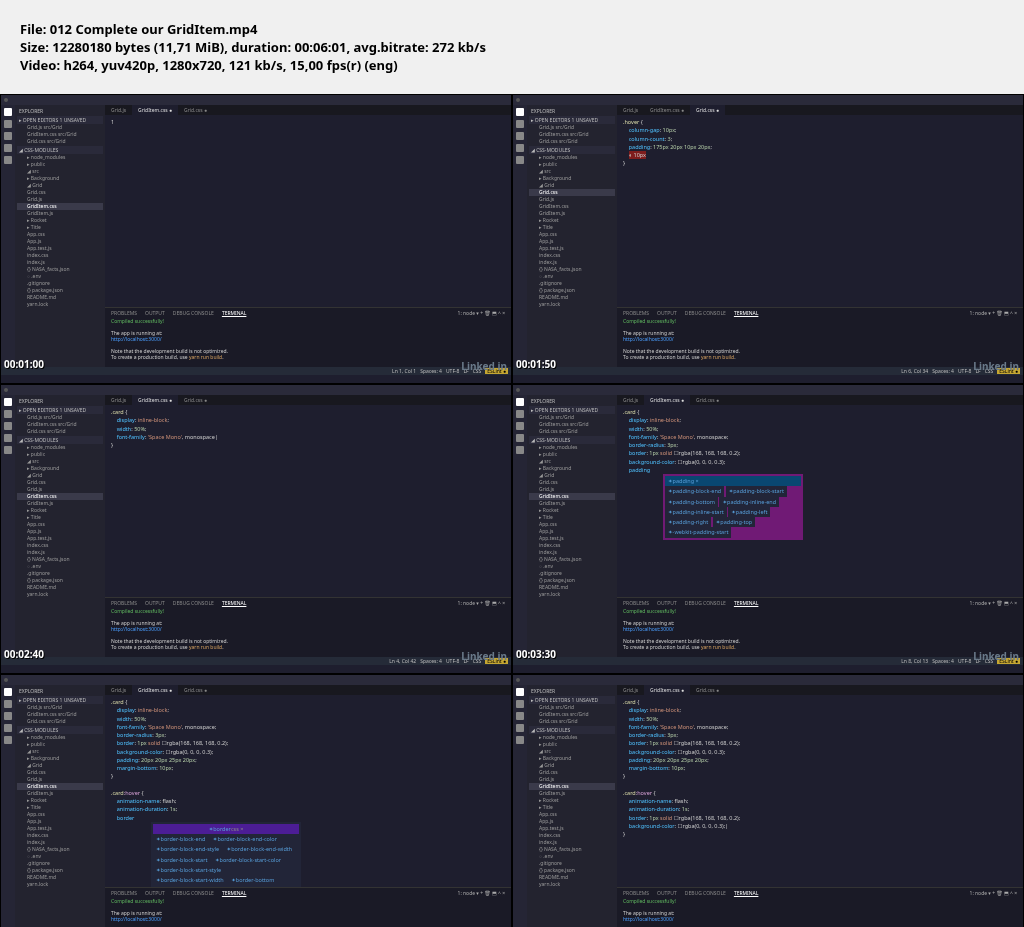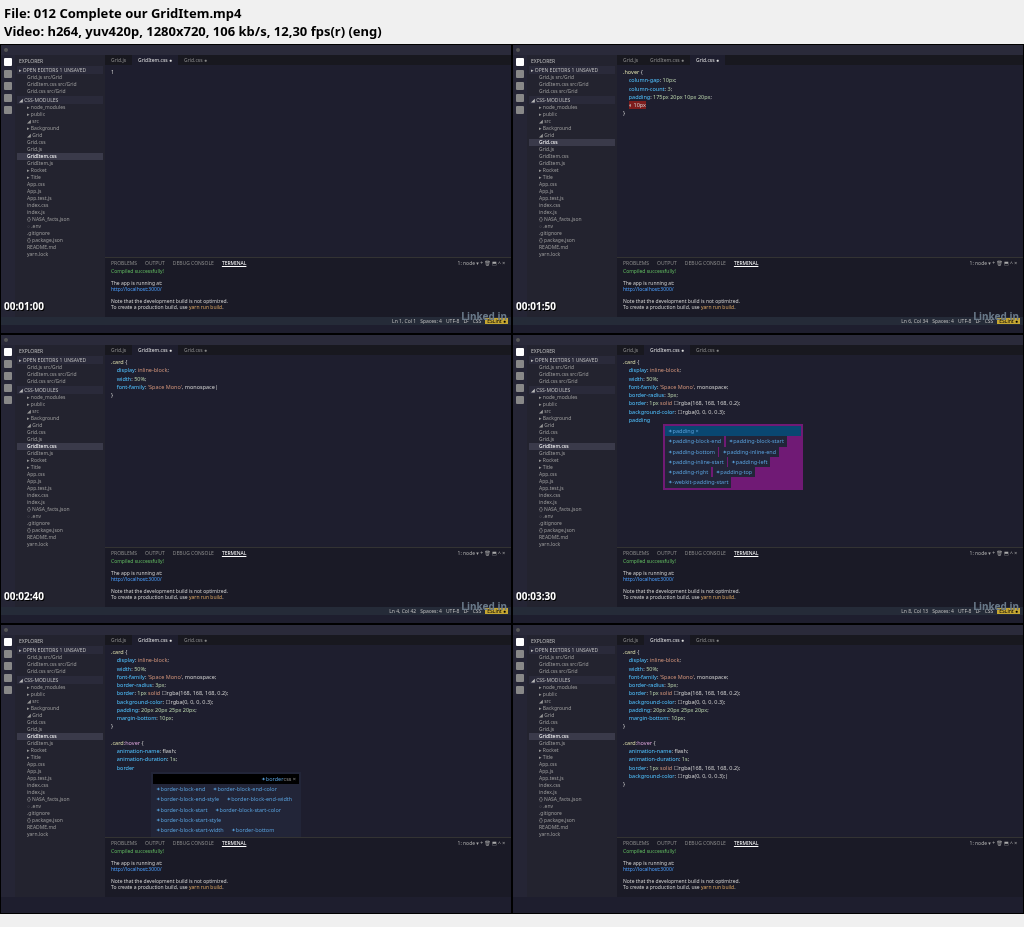--- a/index.html
+++ b/index.html
@@ -1,17 +1,17 @@
 <!DOCTYPE html>
 <html><head>
 <meta charset="utf-8">
 <style>
 *{margin:0;padding:0;box-sizing:border-box;font-family:system-ui,sans-serif}
 body{background:#f0f0f0;width:1024px}
-.info{padding:4px;font-size:13px;font-weight:bold}
+.info{padding:20px;font-size:13px;font-weight:bold}
 .grid{display:grid;grid-template-columns:1fr 1fr;gap:0;padding:0}
 .shot{position:relative;background:#1e1e2e;height:290px;border:1px solid #000;overflow:hidden;font-size:6px}
 .titlebar{height:10px;background:#2a2a3a;display:flex;align-items:center;padding:0 3px;gap:2px}
 .dot{width:4px;height:4px;border-radius:50%;background:#555}
 .body{display:flex;height:calc(100% - 26px)}
 .actbar{width:14px;background:#252535;display:flex;flex-direction:column;align-items:center;padding-top:3px;gap:4px}
 .actbar .ic{width:8px;height:8px;background:#888;border-radius:1px}
 .actbar .ic.a{background:#fff}
 .sidebar{width:90px;background:#23232f;color:#999;padding:2px;overflow:hidden}
 .sidebar .hdr{font-size:5px;color:#bbb;text-transform:uppercase;padding:1px 2px}
@@ -32,29 +32,30 @@
 .editor .yl{color:#dcdcaa}
 .editor .ac{color:#569cd6;background:#222538;display:inline-block;padding:1px 3px}
 .panel{height:60px;background:#1a1a26;border-top:1px solid #333;padding:2px 6px;font-family:monospace;font-size:5px;color:#ccc}
 .ptabs{display:flex;gap:8px;font-size:5px;color:#888;margin-bottom:2px}
 .ptabs span.a{color:#fff;text-decoration:underline}
 .panel .ok{color:#5fb65f}
 .panel .lk{color:#4a9eff}
 .panel .wn{color:#d4a060}
 .statusbar{height:8px;background:#252b38;display:flex;align-items:center;justify-content:flex-end;font-size:5px;color:#bbb;padding:0 3px;gap:4px}
 .statusbar .end{background:#c5a632;color:#000;padding:0 2px}
-.ts{position:absolute;bottom:20px;left:3px;color:#fff;font-size:10px;font-weight:bold;text-shadow:1px 1px #000}
+.ts{position:absolute;bottom:12px;left:3px;color:#fff;font-size:10px;font-weight:bold;text-shadow:1px 1px #000}
 .wm{position:absolute;bottom:10px;right:4px;color:#6a7a8a;font-size:10px;font-weight:bold}
 </style>
 </head>
 <body>
 
 <div class="info">
  <div>File: 012 Complete our GridItem.mp4</div>
- <div>Video: h264, yuv420p, 1280x720, 106 kb/s, 12,30 fps(r) (eng)</div>
+ <div>Size: 12280180 bytes (11,71 MiB), duration: 00:06:01, avg.bitrate: 272 kb/s</div>
+ <div>Video: h264, yuv420p, 1280x720, 121 kb/s, 15,00 fps(r) (eng)</div>
 </div>
 
 <div class="grid" id="grid">
  <div class="shot">
   <div class="titlebar">
         <div class="dot"></div>
       </div>
   <div class="body">
    <div class="actbar">
     <div class="ic a"></div>
@@ -450,21 +451,21 @@
 <div class="ln">    <span class="cy">background-color</span>: ☐rgba(0, 0, 0, 0.3);</div>
 <div class="ln">    <span class="cy">padding</span>: <span class="gr">20px 20px 25px 20px</span>;</div>
 <div class="ln">    <span class="cy">margin-bottom</span>: <span class="gr">10px</span>;</div>
 <div class="ln">}</div>
 <div class="ln"> </div>
 <div class="ln"><span class="yl">.card</span><span class="pk">:hover</span> {</div>
 <div class="ln">    <span class="cy">animation-name</span>: flash;</div>
 <div class="ln">    <span class="cy">animation-duration</span>: <span class="gr">1s</span>;</div>
 <div class="ln">    <span class="cy">border</span></div>
 <div style="margin-left:40px;background:#222538;padding:2px;width:150px">
-<div class="ac" style="background:#000000;width:100%;display:flex;justify-content:flex-end">
+<div class="ac" style="background:#4c1d95;width:100%;display:flex;justify-content:center">
                 <span>✦border</span>
                 <span style="color:#888">css ×</span>
               </div>
 <div class="ac">✦border-block-end</div>
 <div class="ac">✦border-block-end-color</div>
 <div class="ac">✦border-block-end-style</div>
 <div class="ac">✦border-block-end-width</div>
 <div class="ac">✦border-block-start</div>
 <div class="ac">✦border-block-start-color</div>
 <div class="ac">✦border-block-start-style</div>

